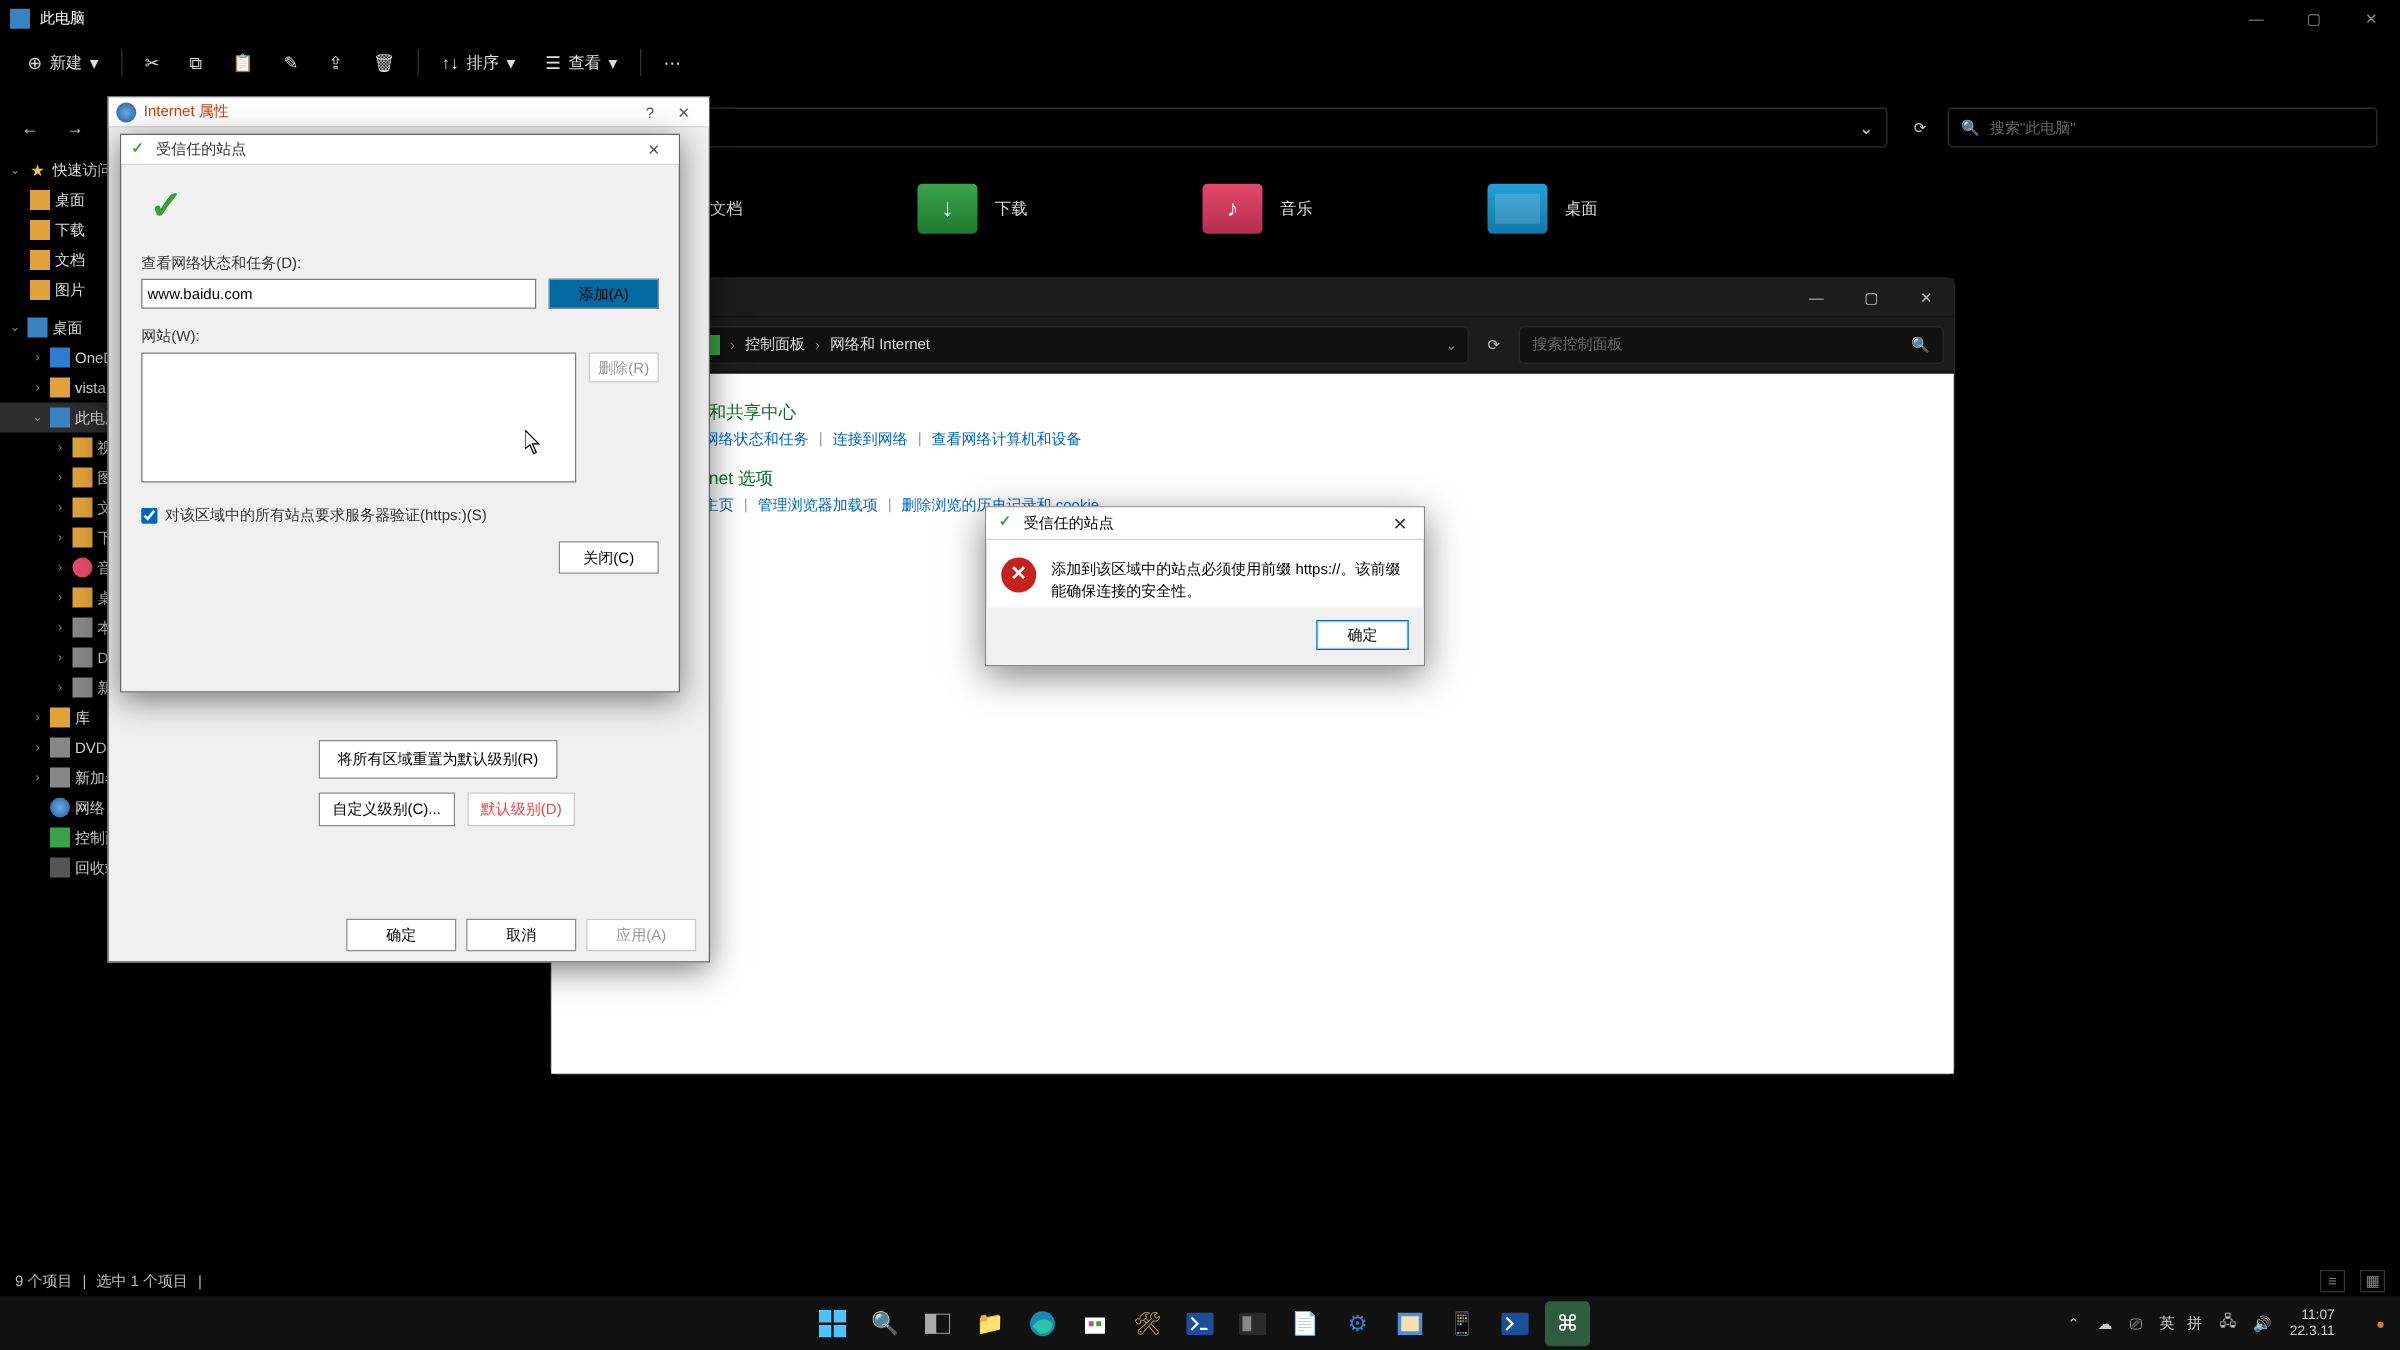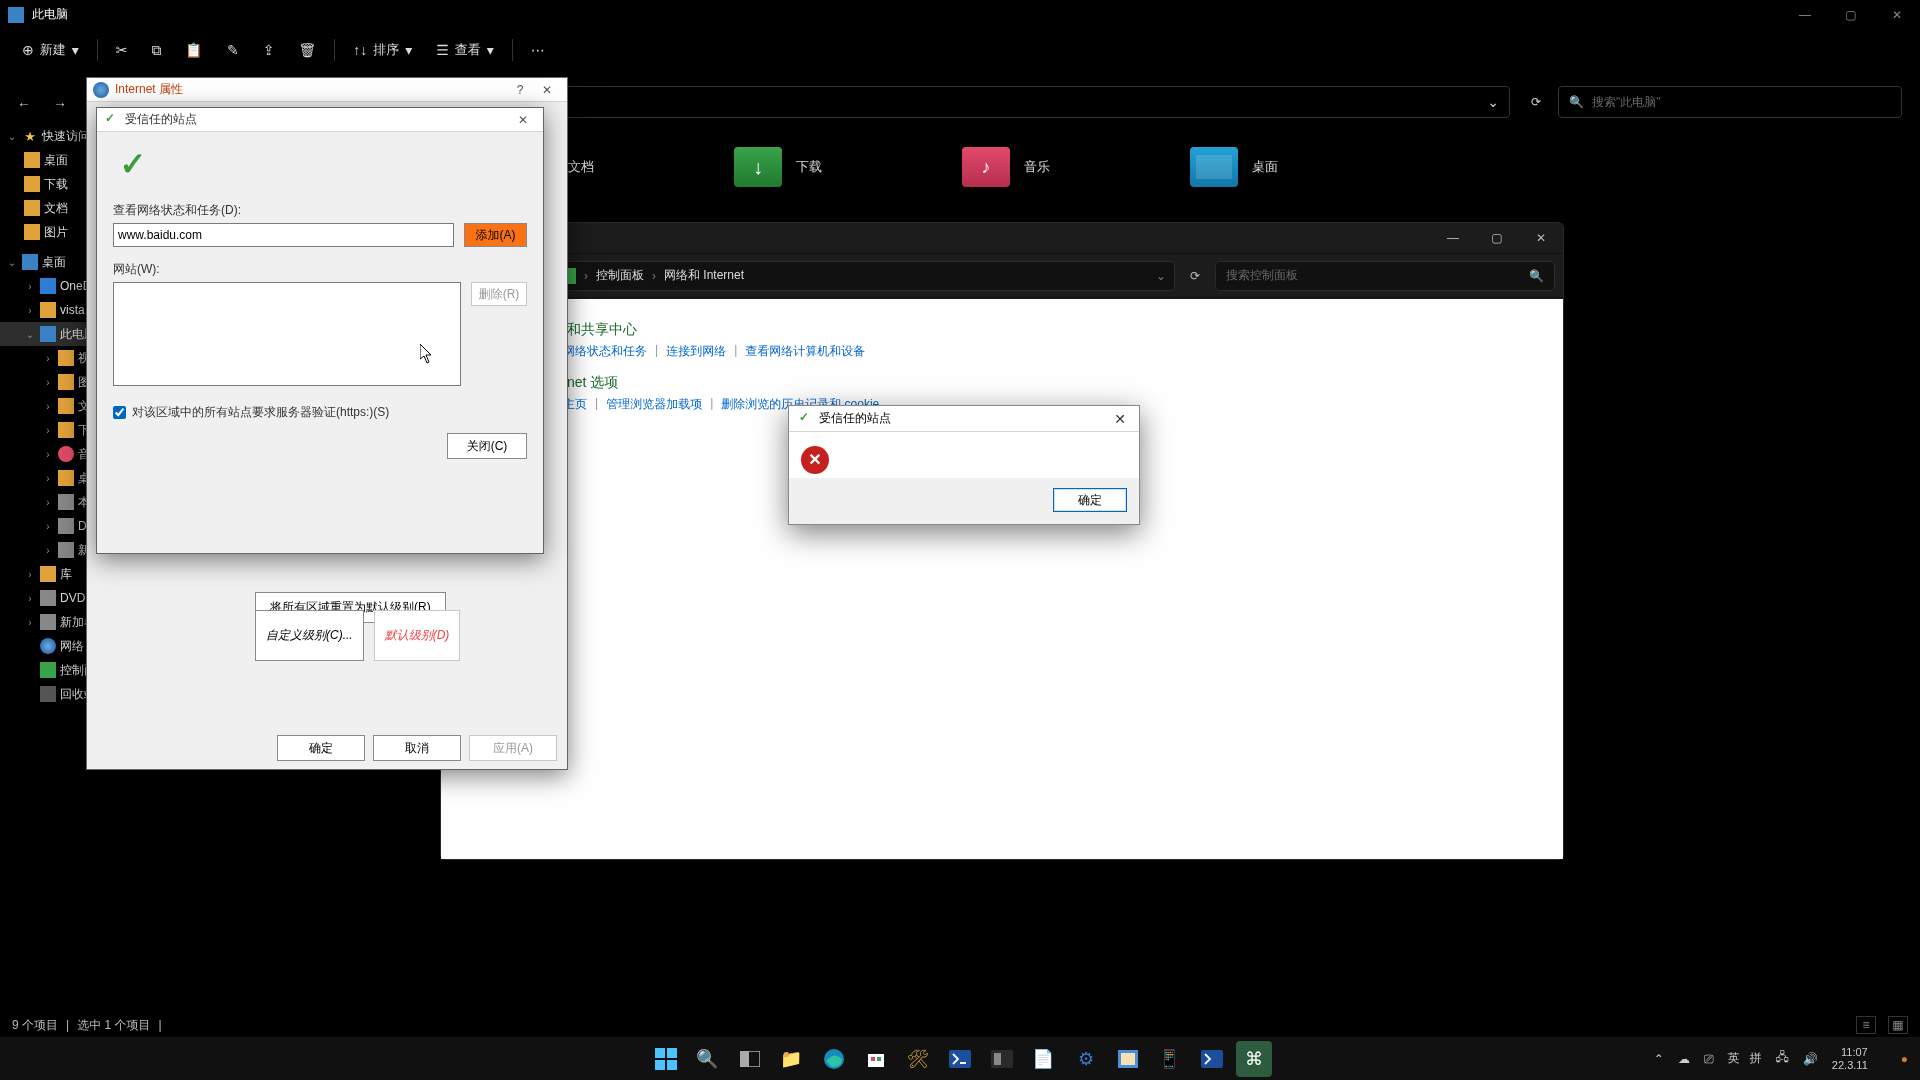--- a/index.html
+++ b/index.html
@@ -86,40 +86,40 @@
 .idlg .idlg-title { height: 24px; background: #fff; display: flex; align-items: center; padding: 0 6px; border-bottom: 1px solid #d5d5d5;}
 .idlg .idlg-title .ico { width:16px; height:16px; margin-right:6px; background:radial-gradient(circle,#6cace4,#1e5799); border-radius:50%;}
 .idlg .idlg-title .txt { font-size:12px; color:#c2410c;}
 .idlg .idlg-title .qm { margin-left:auto; width:26px; text-align:center; color:#555;}
 .idlg .idlg-title .x  { width:28px; text-align:center; color:#555;}
 .idlg .idlg-body { position:absolute; top:24px; left:8px; right:8px; bottom:48px;}
 .idlg .idlg-btns { position:absolute; bottom:8px; right:10px; display:flex; gap:8px;}
 .idlg .idlg-btns button { width:88px; height:26px; font-size:12px; background:#fff; border:1px solid #8a8a8a; cursor:default;}
 .idlg .idlg-btns button[disabled]{ color:#999; border-color:#c7c7c7;}
 .idlg .hidden-row { position:absolute; bottom:60px; left:160px; display:flex; gap:10px;}
-.idlg .hidden-row button { font-size:12px; padding:16px 10px; background:#fff; border:1px solid #8a8a8a;font-style:italic;}
+.idlg .hidden-row button { font-size:12px; padding:4px 10px; background:#fff; border:1px solid #8a8a8a;}
 .idlg .hidden-row button[disabled]{ color:#ef4444; border-color:#c7c7c7;}
 .idlg .reset-row { position:absolute; bottom:98px; left:160px;}
 .idlg .reset-row button { font-size:12px; padding:6px 14px; background:#fff; border:1px solid #8a8a8a;}
 
 
 .tdlg { position: absolute; left: 96px; top: 107px; width: 448px; height: 447px; background: #f0f0f0; border: 1px solid #666; box-shadow: 0 6px 24px rgba(0,0,0,.5); color: #000; }
 .tdlg .t-title { height: 24px; background: #fff; display: flex; align-items: center; padding: 0 6px; border-bottom: 1px solid #d5d5d5;}
 .tdlg .t-title .ico { width:16px; height:16px; margin-right:6px; position:relative;}
 .tdlg .t-title .ico::before { content:"✓"; color:#3a9d3a; font-size:12px; font-weight:bold; position:absolute; left:2px; top:-1px;}
 .tdlg .t-title .txt { font-size:12px; color:#333;}
 .tdlg .t-title .x  { margin-left:auto; width:28px; text-align:center; color:#555;}
 .tdlg .t-body { padding: 12px 16px;}
 .tdlg .info { display:flex; gap:14px; margin-bottom:18px;}
 .tdlg .info .bigcheck { width:40px; height:40px; display:flex; align-items:center; justify-content:center; color:#3a9d3a; font-size:32px; font-weight:bold;}
 .tdlg .info .itxt { font-size:12px; color:#333; line-height:1.5; padding-top:4px;}
 .tdlg label.field { font-size:12px; color:#333; display:block; margin-bottom:4px;}
 .tdlg .addrow { display:flex; gap:10px; margin-bottom:14px;}
 .tdlg .addrow input { flex:1; height:24px; padding:2px 4px; border:1px solid #7a7a7a; background:#fff; font-size:12px; color:#000;}
-.tdlg .addrow button { width:63px; height:24px; font-size:12px; background:#f97316; border:1px solid #8a8a8a;}
+.tdlg .addrow button { width:88px; height:24px; font-size:12px; background:#0369a1; border:1px solid #8a8a8a;}
 .tdlg .listrow { display:flex; gap:10px; }
 .tdlg .listbox { flex:1; height:104px; background:#fff; border:1px solid #7a7a7a;}
 .tdlg .listrow button { width:56px; height:24px; font-size:12px; background:#fff; border:1px solid #c7c7c7; color:#999;}
 .tdlg .chkrow { margin-top:18px; display:flex; align-items:center; gap:6px; font-size:12px; color:#333;}
 .tdlg .chkrow input { width:13px; height:13px; accent-color:#0067c0;}
 .tdlg .closerow { text-align:right; margin-top:12px;}
 .tdlg .closerow button { width:80px; height:26px; font-size:12px; background:#fff; border:1px solid #8a8a8a;}
 
 
 .msgbox { position: absolute; left: 788px; top: 405px; width: 352px; background: #fff; border: 1px solid #888; box-shadow: 0 8px 28px rgba(0,0,0,.5); color:#000;}
@@ -494,20 +494,21 @@
 </div>
 
 <div class="msgbox">
   <div class="m-title">
     <span class="ico"></span>
     <span>受信任的站点</span>
     <span class="x">✕</span>
   </div>
   <div class="m-body">
     <div class="erricon">✕</div>
+    <div>添加到该区域中的站点必须使用前缀 https://。该前缀能确保连接的安全性。</div>
   </div>
   <div class="m-btns">
     <button>确定</button>
   </div>
 </div>
 
 <div class="taskbar">
   <div class="center">
     <div class="tbicon">
       <svg width="22" height="22" viewBox="0 0 22 22">

